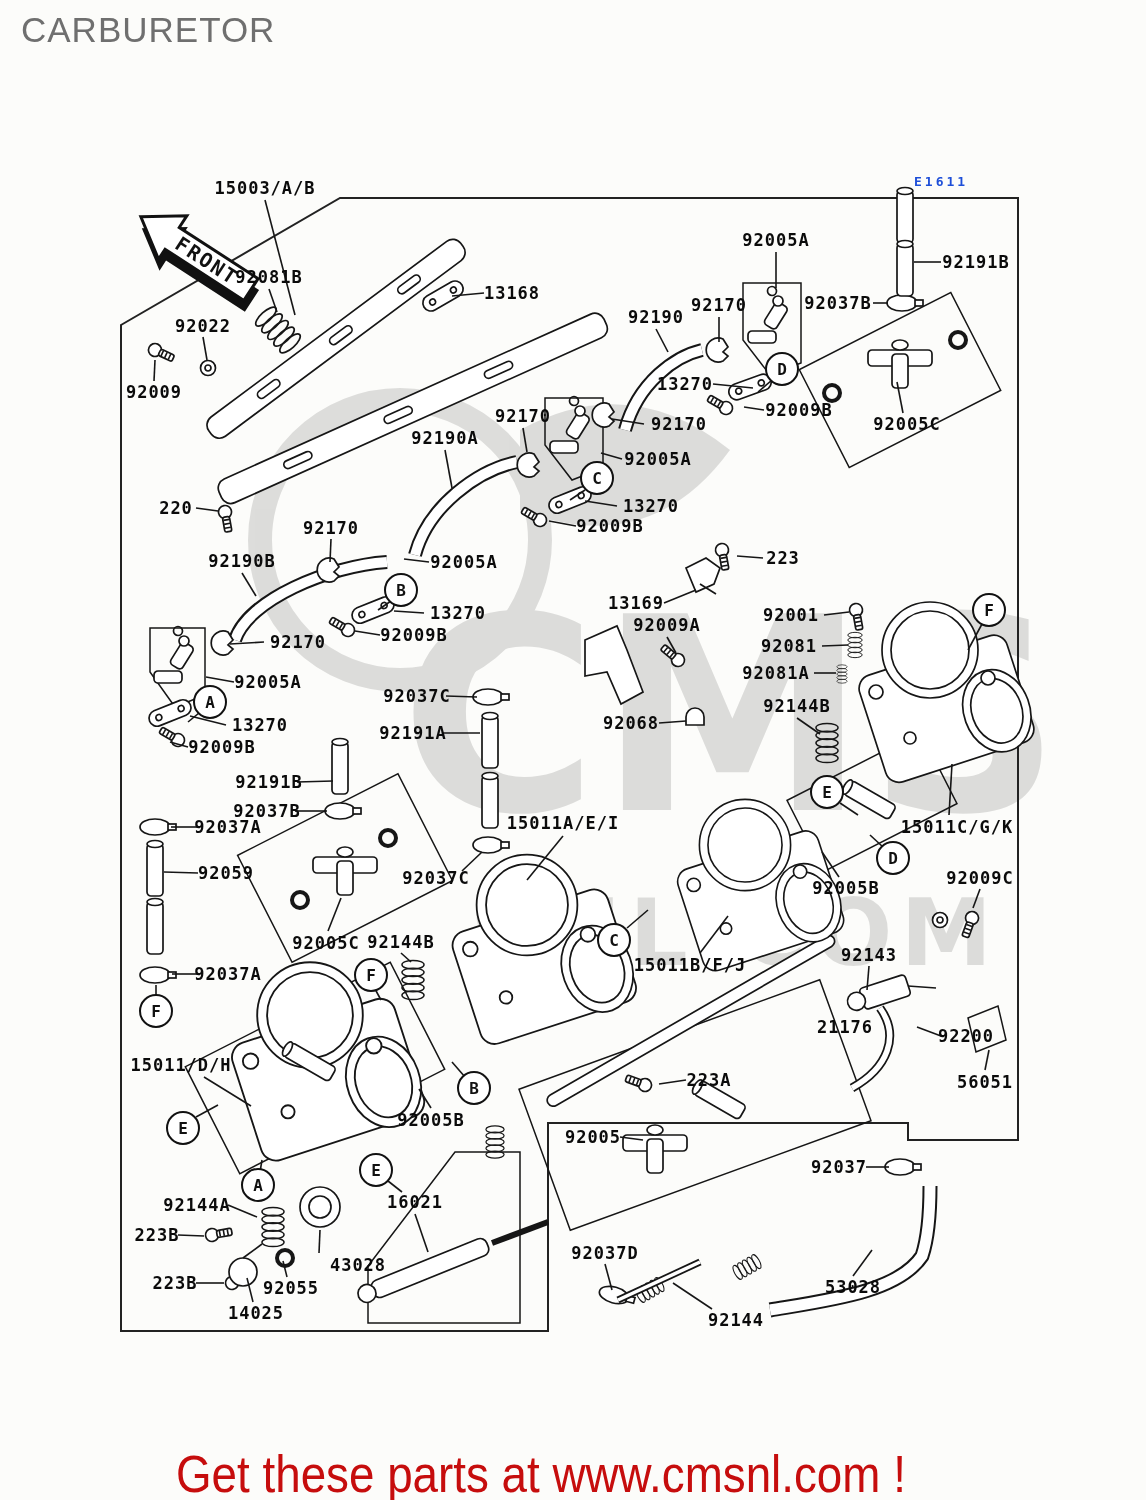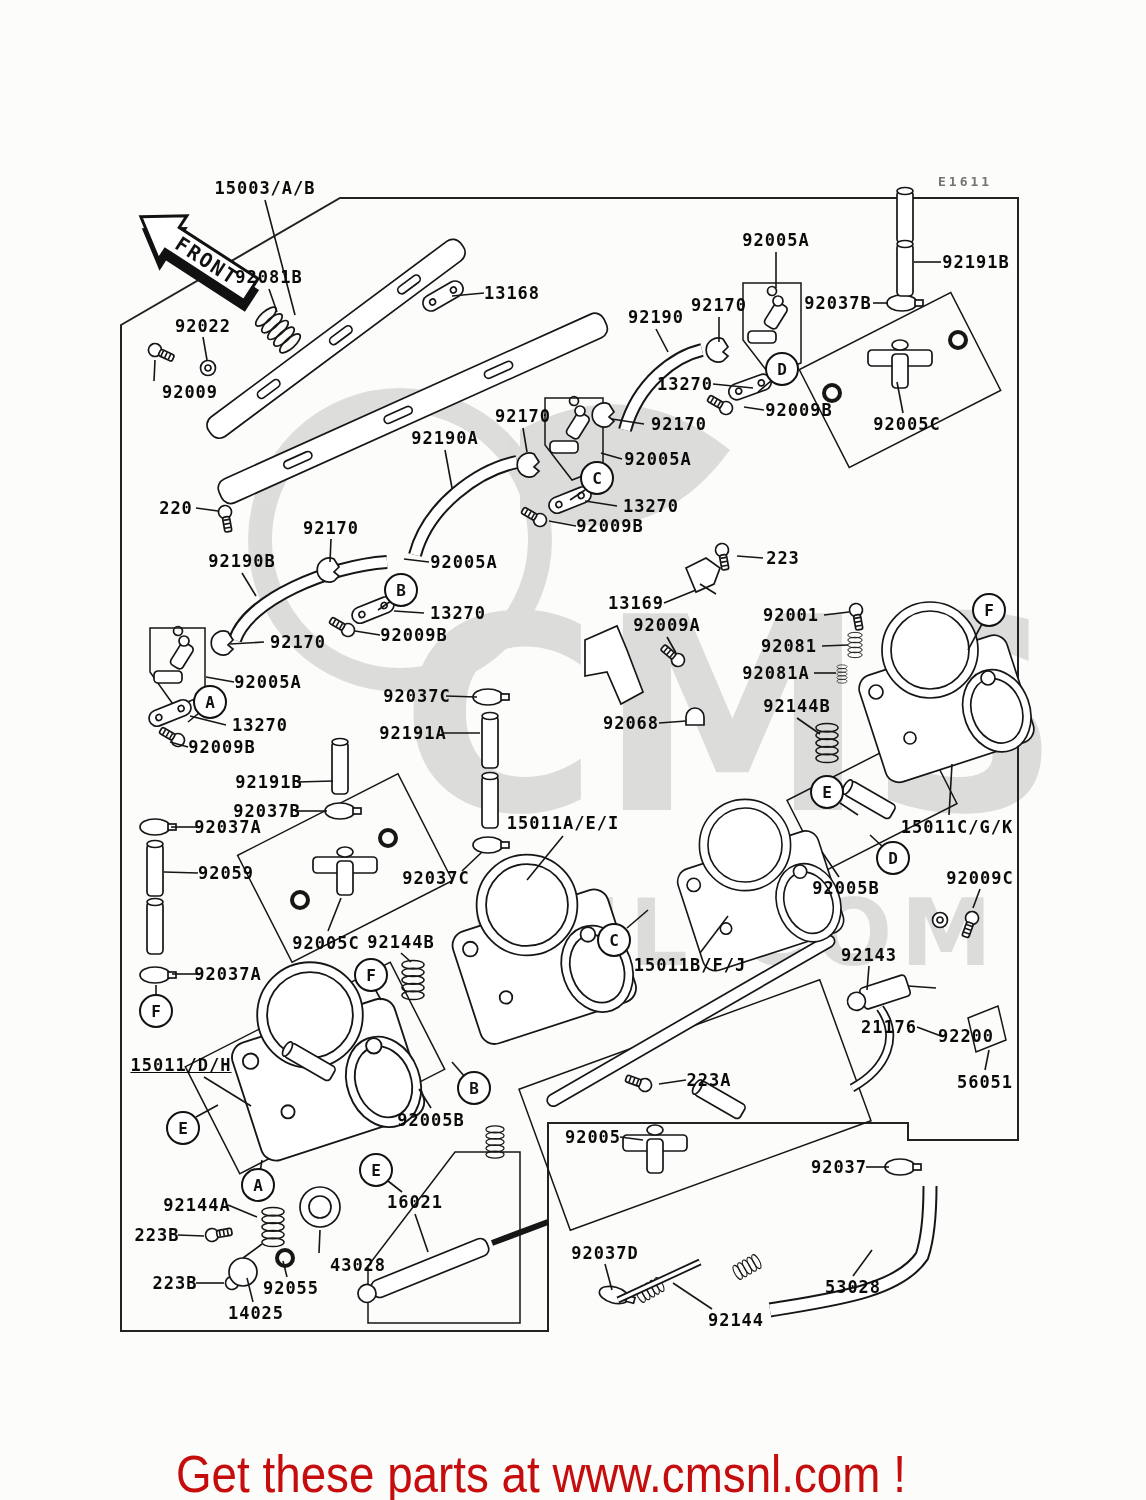--- a/index.html
+++ b/index.html
@@ -1,22 +1,22 @@
 <!DOCTYPE html>
 <html><head>
 <meta charset="utf-8">
 <style>
   html,body{margin:0;padding:0;background:#ffffff;}
   #stage{position:relative;width:1146px;height:1500px;background:#fcfcfa;overflow:hidden;
          font-family:"DejaVu Sans Mono",monospace;}
   #art{position:absolute;left:0;top:0;}
   #page-title{position:absolute;left:21px;top:10px;font-family:"Liberation Sans",sans-serif;
     font-size:35px;color:#6f6f6f;letter-spacing:1px;}
-  #diagram-code{position:absolute;left:938px;top:174px;font:bold 13px "DejaVu Sans Mono",monospace;
-    letter-spacing:3px;color:#737373;}
+  #diagram-code{position:absolute;left:914px;top:174px;font:bold 13px "DejaVu Sans Mono",monospace;
+    letter-spacing:3px;color:#1d4ed8;}
   .plabel{position:absolute;transform:translate(-50%,-50%);white-space:nowrap;
     font:bold 17px "DejaVu Sans Mono",monospace;letter-spacing:1px;color:#0b0b0b;cursor:pointer;}
   .bubble{position:absolute;width:30px;height:30px;border:2.5px solid #111;border-radius:50%;
     background:#fff;display:flex;align-items:center;justify-content:center;
     font:bold 16px "DejaVu Sans Mono",monospace;color:#111;transform:translate(-50%,-50%);}
   #footer-cta{position:absolute;left:176px;top:1444px;font-family:"Liberation Sans",sans-serif;
     font-size:52px;color:#c60d0d;white-space:nowrap;transform:scaleX(0.88);transform-origin:left center;
     cursor:pointer;}
   .ld{stroke:#161616;stroke-width:1.6;}
   .part{fill:#ffffff;stroke:#161616;stroke-width:1.7;}
@@ -349,28 +349,29 @@
         <line x1="375" y1="989" x2="381" y2="1000"></line>
       <line x1="156" y1="997" x2="156" y2="985"></line>
         <line x1="627" y1="928" x2="648" y2="910"></line>
       <line x1="465" y1="1077" x2="452" y2="1062"></line>
         <line x1="196" y1="1117" x2="218" y2="1105"></line>
       <line x1="260" y1="1172" x2="262" y2="1160"></line>
         <line x1="388" y1="1181" x2="402" y2="1192"></line>
     </g>
   </svg>
 
+  <div id="page-title">CARBURETOR</div>
   <div id="diagram-code">E1611</div>
 
   <div id="labels-layer">
       <div class="plabel" style="left: 265px; top: 188px;">15003/A/B</div>
       <div class="plabel" style="left: 269px; top: 277px;">92081B</div>
       <div class="plabel" style="left: 512px; top: 293px;">13168</div>
       <div class="plabel" style="left: 203px; top: 326px;">92022</div>
-      <div class="plabel" style="left: 154px; top: 392px; margin-left: 36px;">92009</div>
+      <div class="plabel" style="left: 154px; top: 392px;">92009</div>
       <div class="plabel" style="left: 776px; top: 240px;">92005A</div>
       <div class="plabel" style="left: 976px; top: 262px;">92191B</div>
       <div class="plabel" style="left: 656px; top: 317px;">92190</div>
       <div class="plabel" style="left: 719px; top: 305px;">92170</div>
       <div class="plabel" style="left: 838px; top: 303px;">92037B</div>
       <div class="plabel" style="left: 685px; top: 384px;">13270</div>
       <div class="plabel" style="left: 799px; top: 410px;">92009B</div>
       <div class="plabel" style="left: 907px; top: 424px;">92005C</div>
       <div class="plabel" style="left: 523px; top: 416px;">92170</div>
       <div class="plabel" style="left: 445px; top: 438px;">92190A</div>
@@ -405,27 +406,27 @@
       <div class="plabel" style="left: 436px; top: 878px;">92037C</div>
       <div class="plabel" style="left: 326px; top: 943px;">92005C</div>
       <div class="plabel" style="left: 401px; top: 942px;">92144B</div>
       <div class="plabel" style="left: 228px; top: 974px;">92037A</div>
       <div class="plabel" style="left: 563px; top: 823px;">15011A/E/I</div>
       <div class="plabel" style="left: 957px; top: 827px;">15011C/G/K</div>
       <div class="plabel" style="left: 846px; top: 888px;">92005B</div>
       <div class="plabel" style="left: 980px; top: 878px;">92009C</div>
       <div class="plabel" style="left: 869px; top: 955px;">92143</div>
       <div class="plabel" style="left: 966px; top: 988px; margin-top: 48px;">92200</div>
-      <div class="plabel" style="left: 889px; top: 1027px; text-align: right;">21176</div>
+      <div class="plabel" style="left: 845px; top: 1027px; text-align: right;">21176</div>
       <div class="plabel" style="left: 985px; top: 1082px;">56051</div>
       <div class="plabel" style="left: 690px; top: 965px;">15011B/F/J</div>
       <div class="plabel" style="left: 709px; top: 1080px;">223A</div>
       <div class="plabel" style="left: 593px; top: 1137px;">92005</div>
       <div class="plabel" style="left: 431px; top: 1120px;">92005B</div>
-      <div class="plabel" style="left: 181px; top: 1065px; text-decoration: underline;">15011/D/H</div>
+      <div class="plabel" style="left: 181px; top: 1065px;">15011/D/H</div>
       <div class="plabel" style="left: 197px; top: 1205px;">92144A</div>
       <div class="plabel" style="left: 157px; top: 1235px;">223B</div>
       <div class="plabel" style="left: 326px; top: 1265px; margin-left: 32px;">43028</div>
       <div class="plabel" style="left: 175px; top: 1283px;">223B</div>
       <div class="plabel" style="left: 291px; top: 1288px;">92055</div>
       <div class="plabel" style="left: 256px; top: 1313px;">14025</div>
       <div class="plabel" style="left: 415px; top: 1202px;">16021</div>
       <div class="plabel" style="left: 605px; top: 1253px;">92037D</div>
       <div class="plabel" style="left: 736px; top: 1320px;">92144</div>
       <div class="plabel" style="left: 853px; top: 1287px;">53028</div>

